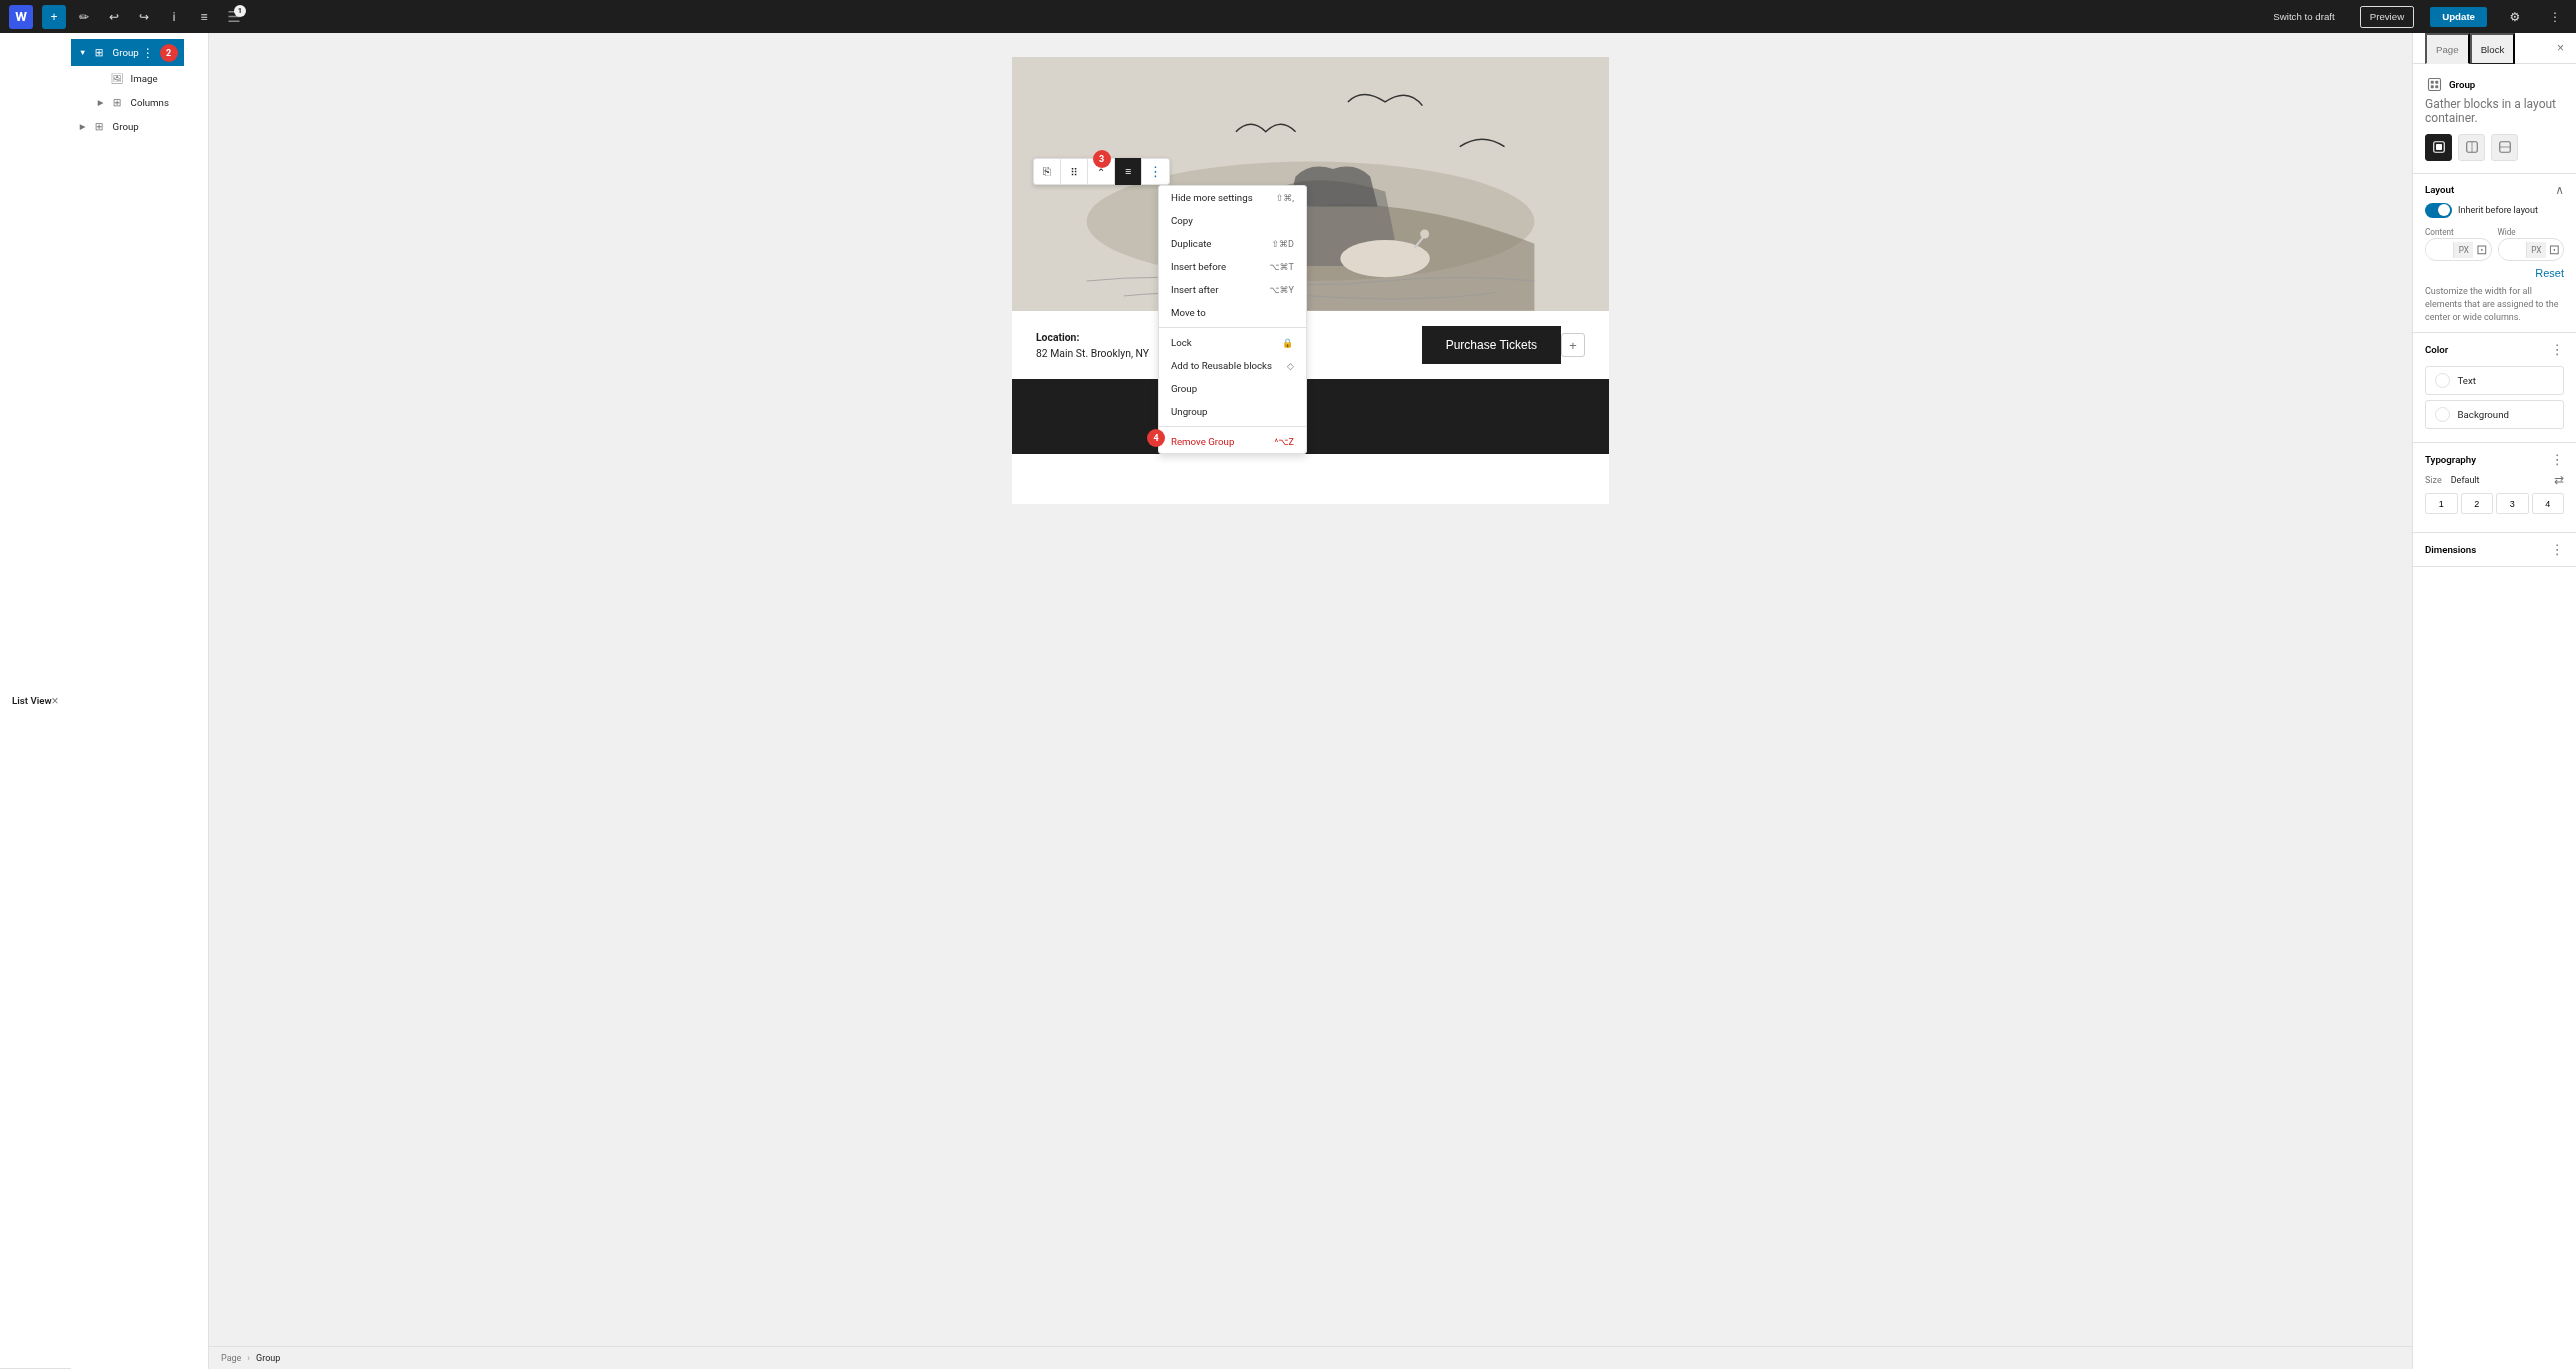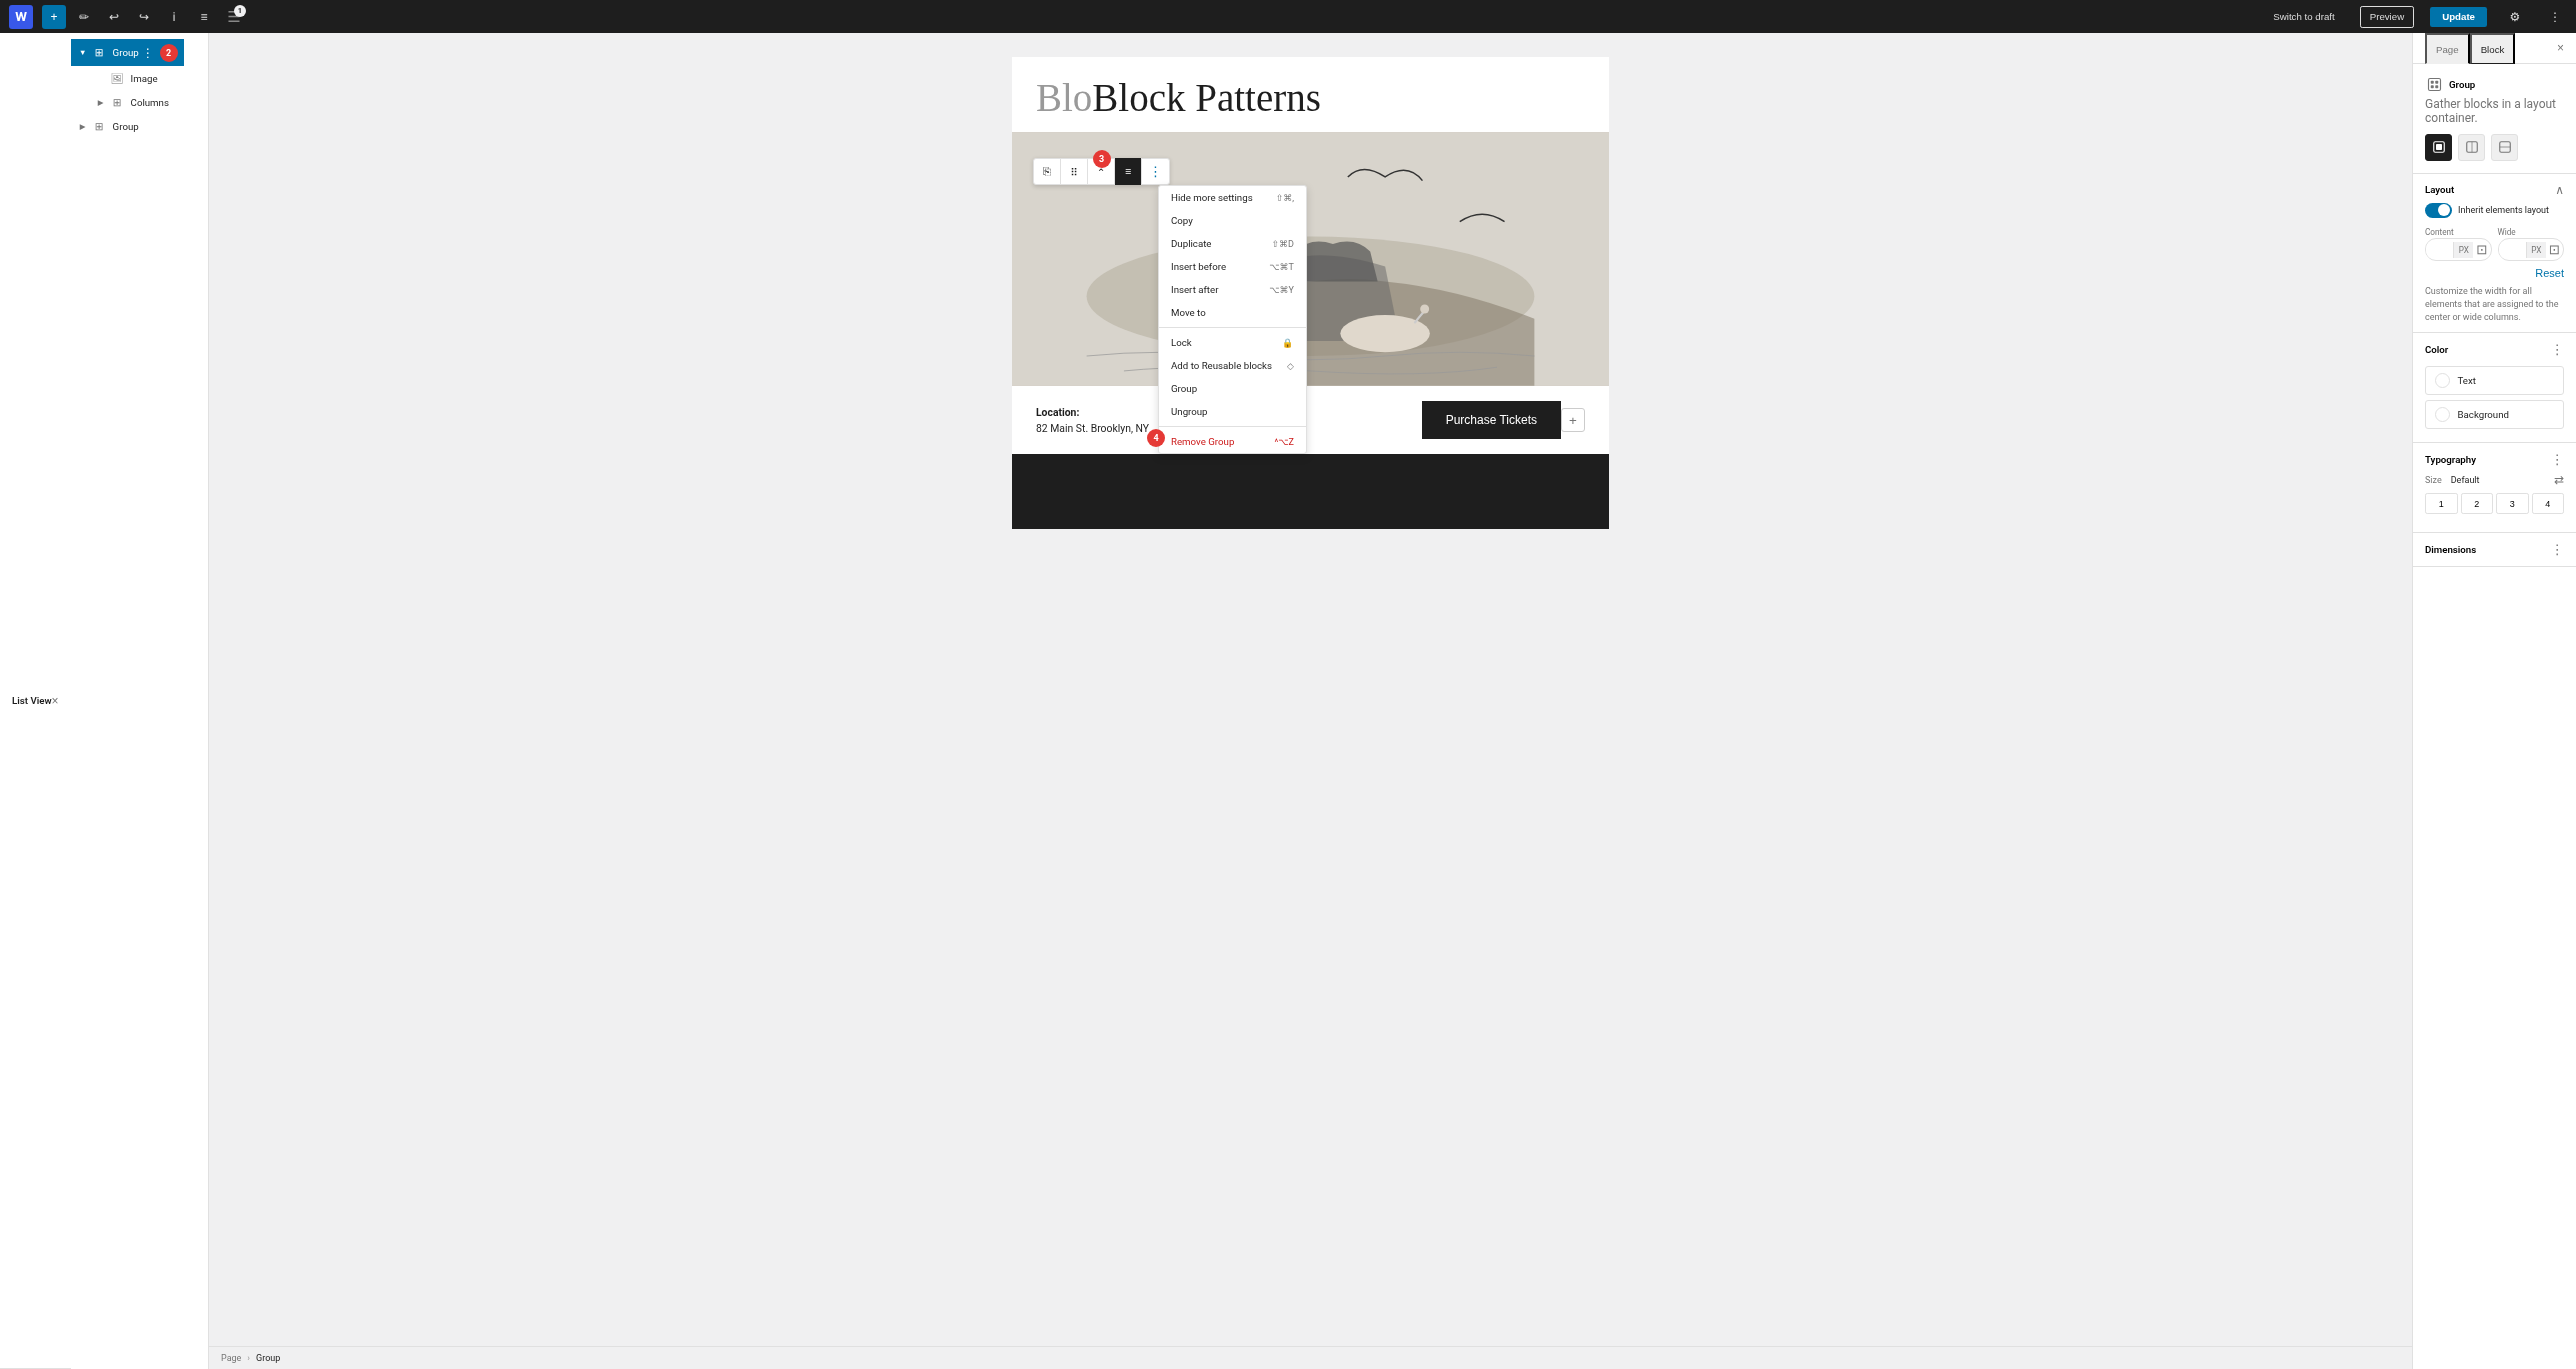--- a/index.html
+++ b/index.html
@@ -550,23 +550,20 @@
         <div class="menu-item">
           <span>Ungroup</span>
         </div>
         <div class="menu-divider"></div>
         <div class="menu-item danger">
           <span>Remove Group</span>
           <span class="menu-shortcut" style="color:#cc1818;">^⌥Z</span>
         </div>
       </div>
 
-      <div class="content-title">
-        <span style="font-size:39px; font-weight:300; color:#999; font-family:Georgia,serif;">Blo</span><span style="font-size:39px; font-weight:300; font-family:Georgia,serif;">Block Patterns</span>
-      </div>
 
       <div class="content-image">
         <svg viewBox="0 0 800 340" xmlns="http://www.w3.org/2000/svg">
           <rect width="800" height="340" fill="#d8d4cc"></rect>
 
           <ellipse cx="400" cy="220" rx="300" ry="80" fill="#b0aa98" opacity="0.5"></ellipse>
           <path d="M200,280 Q350,180 500,200 Q600,210 700,250 L700,340 L200,340 Z" fill="#8a8070" opacity="0.6"></path>
 
           <path d="M300,100 Q320,80 340,100 Q360,80 380,100" stroke="#333" stroke-width="2" fill="none"></path>
           <path d="M450,60 Q470,40 500,60 Q530,40 550,65" stroke="#333" stroke-width="2" fill="none"></path>
@@ -650,21 +647,21 @@
       </div>
     </div>
 
     <div class="rp-subsection">
       <div class="rp-subsection-header">
         <span class="rp-subsection-title">Layout</span>
         <span class="rp-toggle">∧</span>
       </div>
       <div class="inherit-layout-row">
         <div class="toggle-switch"></div>
-        <span class="toggle-label">Inherit elements layout</span>
+        <span class="toggle-label">Inherit before layout</span>
       </div>
       <div class="content-wide-row">
         <div class="input-group">
           <label>Content</label>
           <div class="px-input">
             <input type="text" value="" style="">
             <span class="px-label">PX</span>
             <button class="px-icon-btn">⊡</button>
           </div>
         </div>

